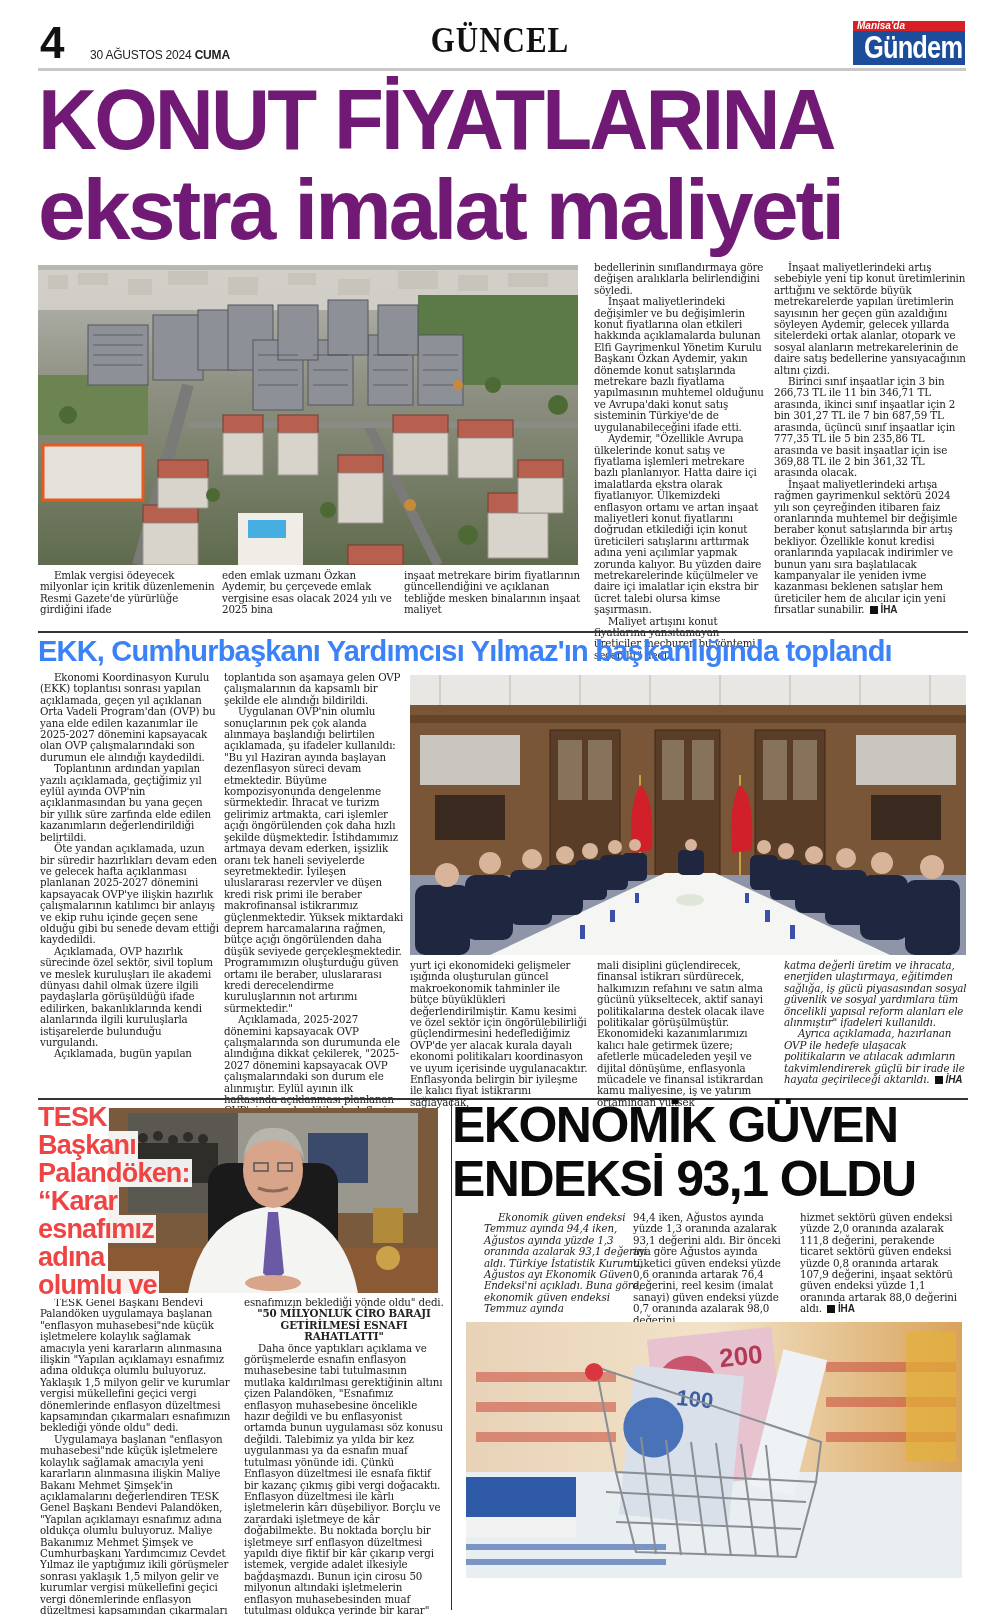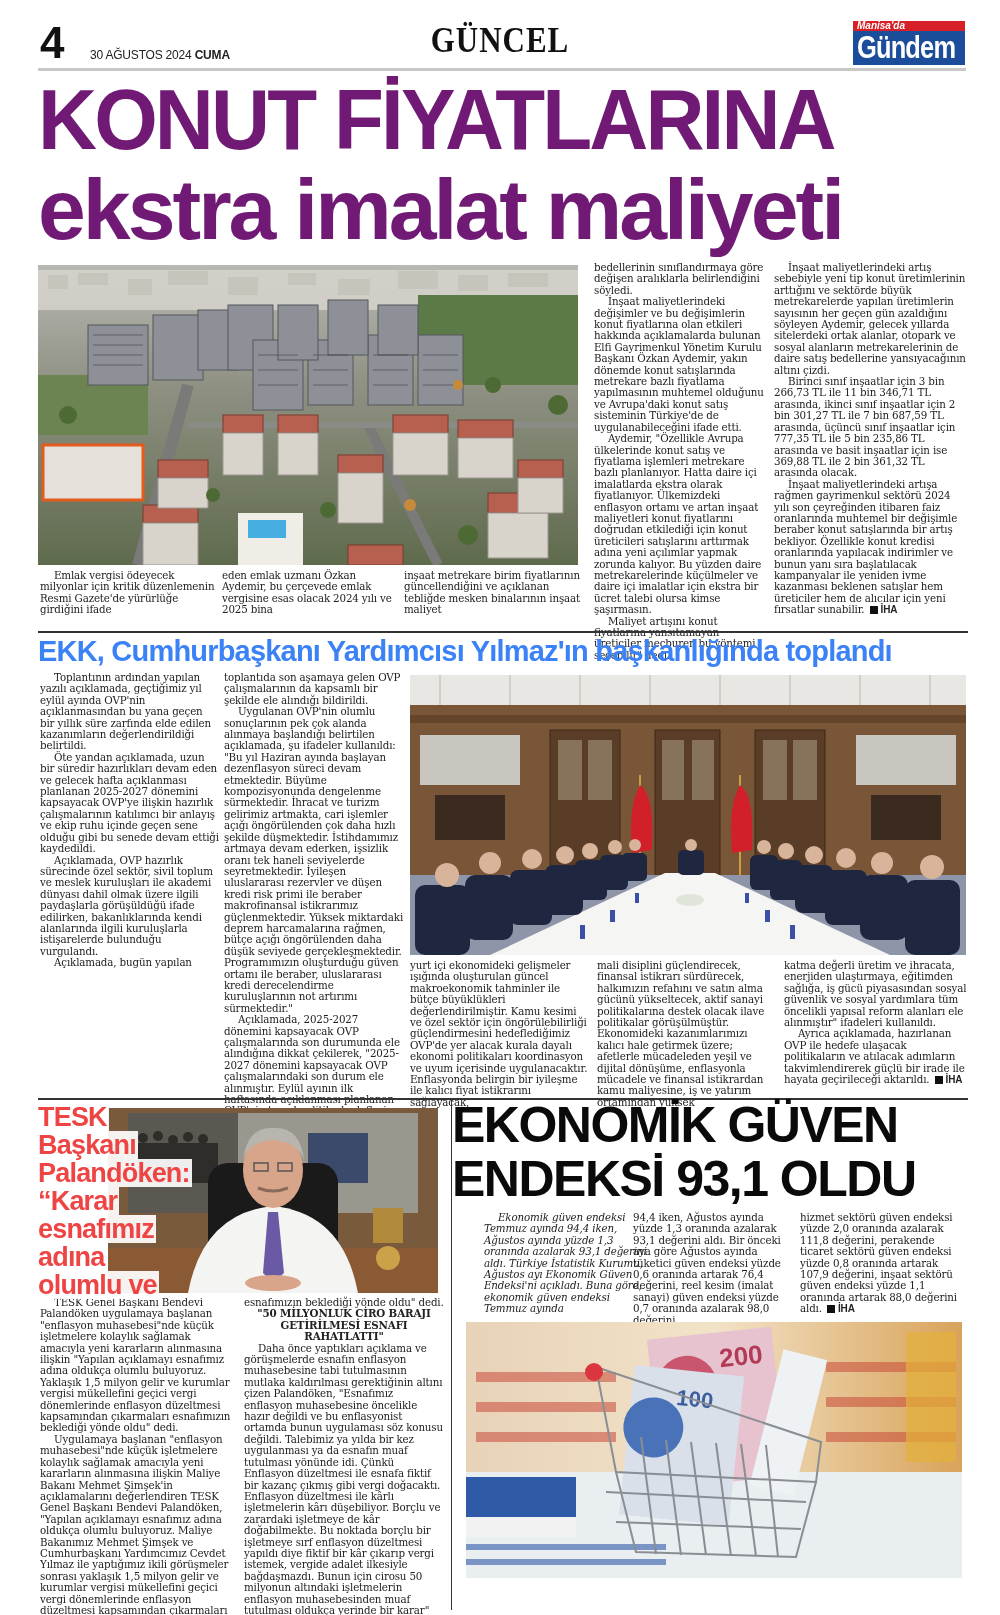--- a/index.html
+++ b/index.html
@@ -8,21 +8,21 @@
   .abs { position: absolute; }
 
   
   .page-num { left: 40px; top: 18px; font-family: "Liberation Sans", sans-serif; font-weight: bold; font-size: 44px; line-height: 50px; color: #111; }
   .date { left: 90px; top: 48px; font-family: "Liberation Sans", sans-serif; font-size: 12px; color: #222; letter-spacing: -0.2px; }
   .date b { font-weight: bold; }
   .section { left: 410px; top: 22px; width: 180px; text-align: center; font-family: "Liberation Serif", serif; font-size: 31px; font-weight: bold; letter-spacing: 1px; color: #111; transform: scaleY(1.15); }
   .logo { left: 853px; top: 21px; width: 112px; height: 44px; }
   .logo .top-bar { position: absolute; left: 0; top: 0; width: 112px; height: 10px; background: #d61f26; }
   .logo .small { position: absolute; left: 4px; top: -1px; font-family: "Liberation Sans", sans-serif; font-size: 10px; font-style: italic; font-weight: bold; color: #fff; }
-  .logo .main { position: absolute; left: 0; top: 10px; width: 112px; height: 34px; background: #1c4d9b; color: #fff; font-family: "Liberation Sans", sans-serif; font-weight: bold; font-size: 31px; line-height: 34px; padding-left: 4px; letter-spacing: -1px; transform-origin: left; }
+  .logo .main { position: absolute; left: 0; top: 10px; width: 112px; height: 34px; background: #1c4d9b; color: #fff; font-family: "Liberation Sans", sans-serif; font-weight: bold; font-size: 31px; line-height: 34px; padding-left: 11px; letter-spacing: -1px; transform-origin: left; }
   .logo .main span { display: inline-block; transform: scaleX(0.82); transform-origin: left; }
   .rule-top { left: 38px; top: 68px; width: 928px; height: 3px; background: #c8c8c8; }
 
   
   .hl1 { left: 38px; top: 76px; width: 930px; font-family: "Liberation Sans", sans-serif; font-weight: 900; font-size: 86px; line-height: 86px; letter-spacing: -3px; color: #701a75; white-space: nowrap; }
   .hl1 .l1 { display: block; transform: scaleX(0.95); transform-origin: left; }
   .hl1 .l2 { display: block; margin-top: 4px; transform: scaleX(1.0); transform-origin: left; }
 
   .photo { overflow: hidden; }
   .txt { font-size: 10.3px; line-height: 11.4px; text-align: left; color: #222; letter-spacing: -0.15px; }
@@ -291,37 +291,38 @@
         <rect x="200" y="235" width="5" height="12"></rect>
         <rect x="225" y="218" width="4" height="10"></rect>
       <rect x="380" y="250" width="5" height="14"></rect>
         <rect x="355" y="235" width="5" height="12"></rect>
         <rect x="335" y="218" width="4" height="10"></rect>
     </g>
   </svg>
 </div>
 
 <div class="abs txt" style="left:40px;top:672px;width:180px;">
+  <p>Ekonomi Koordinasyon Kurulu (EKK) toplantısı sonrası yapılan açıklamada, geçen yıl açıklanan Orta Vadeli Program'dan (OVP) bu yana elde edilen kazanımlar ile 2025-2027 dönemini kapsayacak olan OVP çalışmalarındaki son durumun ele alındığı kaydedildi.</p>
   <p>Toplantının ardından yapılan yazılı açıklamada, geçtiğimiz yıl eylül ayında OVP'nin açıklanmasından bu yana geçen bir yıllık süre zarfında elde edilen kazanımların değerlendirildiği belirtildi.</p>
   <p>Öte yandan açıklamada, uzun bir süredir hazırlıkları devam eden ve gelecek hafta açıklanması planlanan 2025-2027 dönemini kapsayacak OVP'ye ilişkin hazırlık çalışmalarının katılımcı bir anlayış ve ekip ruhu içinde geçen sene olduğu gibi bu senede devam ettiği kaydedildi.</p>
   <p>Açıklamada, OVP hazırlık sürecinde özel sektör, sivil toplum ve meslek kuruluşları ile akademi dünyası dahil olmak üzere ilgili paydaşlarla görüşüldüğü ifade edilirken, bakanlıklarında kendi alanlarında ilgili kuruluşlarla istişarelerde bulunduğu vurgulandı.</p>
   <p>Açıklamada, bugün yapılan</p>
 </div>
 <div class="abs txt" style="left:224px;top:672px;width:180px;">
   <p class="noi">toplantıda son aşamaya gelen OVP çalışmalarının da kapsamlı bir şekilde ele alındığı bildirildi.</p>
   <p>Uygulanan OVP'nin olumlu sonuçlarının pek çok alanda alınmaya başlandığı belirtilen açıklamada, şu ifadeler kullanıldı: "Bu yıl Haziran ayında başlayan dezenflasyon süreci devam etmektedir. Büyüme kompozisyonunda dengelenme sürmektedir. İhracat ve turizm gelirimiz artmakta, cari işlemler açığı öngörülenden çok daha hızlı şekilde düşmektedir. İstihdamımız artmaya devam ederken, işsizlik oranı tek haneli seviyelerde seyretmektedir. İyileşen uluslararası rezervler ve düşen kredi risk primi ile beraber makrofinansal istikrarımız güçlenmektedir. Yüksek miktardaki deprem harcamalarına rağmen, bütçe açığı öngörülenden daha düşük seviyede gerçekleşmektedir. Programımızın oluşturduğu güven ortamı ile beraber, uluslararası kredi derecelendirme kuruluşlarının not artırımı sürmektedir."</p>
   <p>Açıklamada, 2025-2027 dönemini kapsayacak OVP çalışmalarında son durumunda ele alındığına dikkat çekilerek, "2025-2027 dönemini kapsayacak OVP çalışmalarındaki son durum ele alınmıştır. Eylül ayının ilk haftasında açıklanması planlanan OVP'nin temel politika hedefleri görüşülerek, küresel ve</p>
 </div>
 <div class="abs txt" style="left:410px;top:960px;width:180px;">
   <p class="noi">yurt içi ekonomideki gelişmeler ışığında oluşturulan güncel makroekonomik tahminler ile bütçe büyüklükleri değerlendirilmiştir. Kamu kesimi ve özel sektör için öngörülebilirliği güçlendirmesini hedeflediğimiz OVP'de yer alacak kurala dayalı ekonomi politikaları koordinasyon ve uyum içerisinde uygulanacaktır. Enflasyonda belirgin bir iyileşme ile kalıcı fiyat istikrarını sağlayacak,</p>
 </div>
 <div class="abs txt" style="left:597px;top:960px;width:180px;">
   <p class="noi">mali disiplini güçlendirecek, finansal istikrarı sürdürecek, halkımızın refahını ve satın alma gücünü yükseltecek, aktif sanayi politikalarına destek olacak ilave politikalar görüşülmüştür. Ekonomideki kazanımlarımızı kalıcı hale getirmek üzere; afetlerle mücadeleden yeşil ve dijital dönüşüme, enflasyonla mücadele ve finansal istikrardan kamu maliyesine, iş ve yatırım ortamından yüksek</p>
 </div>
-<div class="abs txt" style="left:784px;top:960px;width:184px;">
+<div class="abs txt" style="left:784px;top:960px;width:184px;font-style:italic;">
   <p class="noi">katma değerli üretim ve ihracata, enerjiden ulaştırmaya, eğitimden sağlığa, iş gücü piyasasından sosyal güvenlik ve sosyal yardımlara tüm öncelikli yapısal reform alanları ele alınmıştır" ifadeleri kullanıldı.</p>
   <p><span>Ayrıca açıklamada, hazırlanan OVP ile hedefe ulaşacak politikaların ve atılacak adımların takvimlendirerek güçlü bir irade ile hayata geçirileceği aktarıldı.</span> <span class="src">İHA</span></p>
 </div>
 
 <div class="abs rule" style="left:38px;top:1098px;width:930px;height:2px;"></div>
 <div class="abs rule" style="left:451px;top:1100px;width:1px;height:510px;"></div>
 
 <div class="abs photo" style="left:108px;top:1108px;width:330px;height:185px;">
   <svg width="330" height="185" viewBox="0 0 330 185">
     <rect width="330" height="185" fill="#7a5a3c"></rect>

